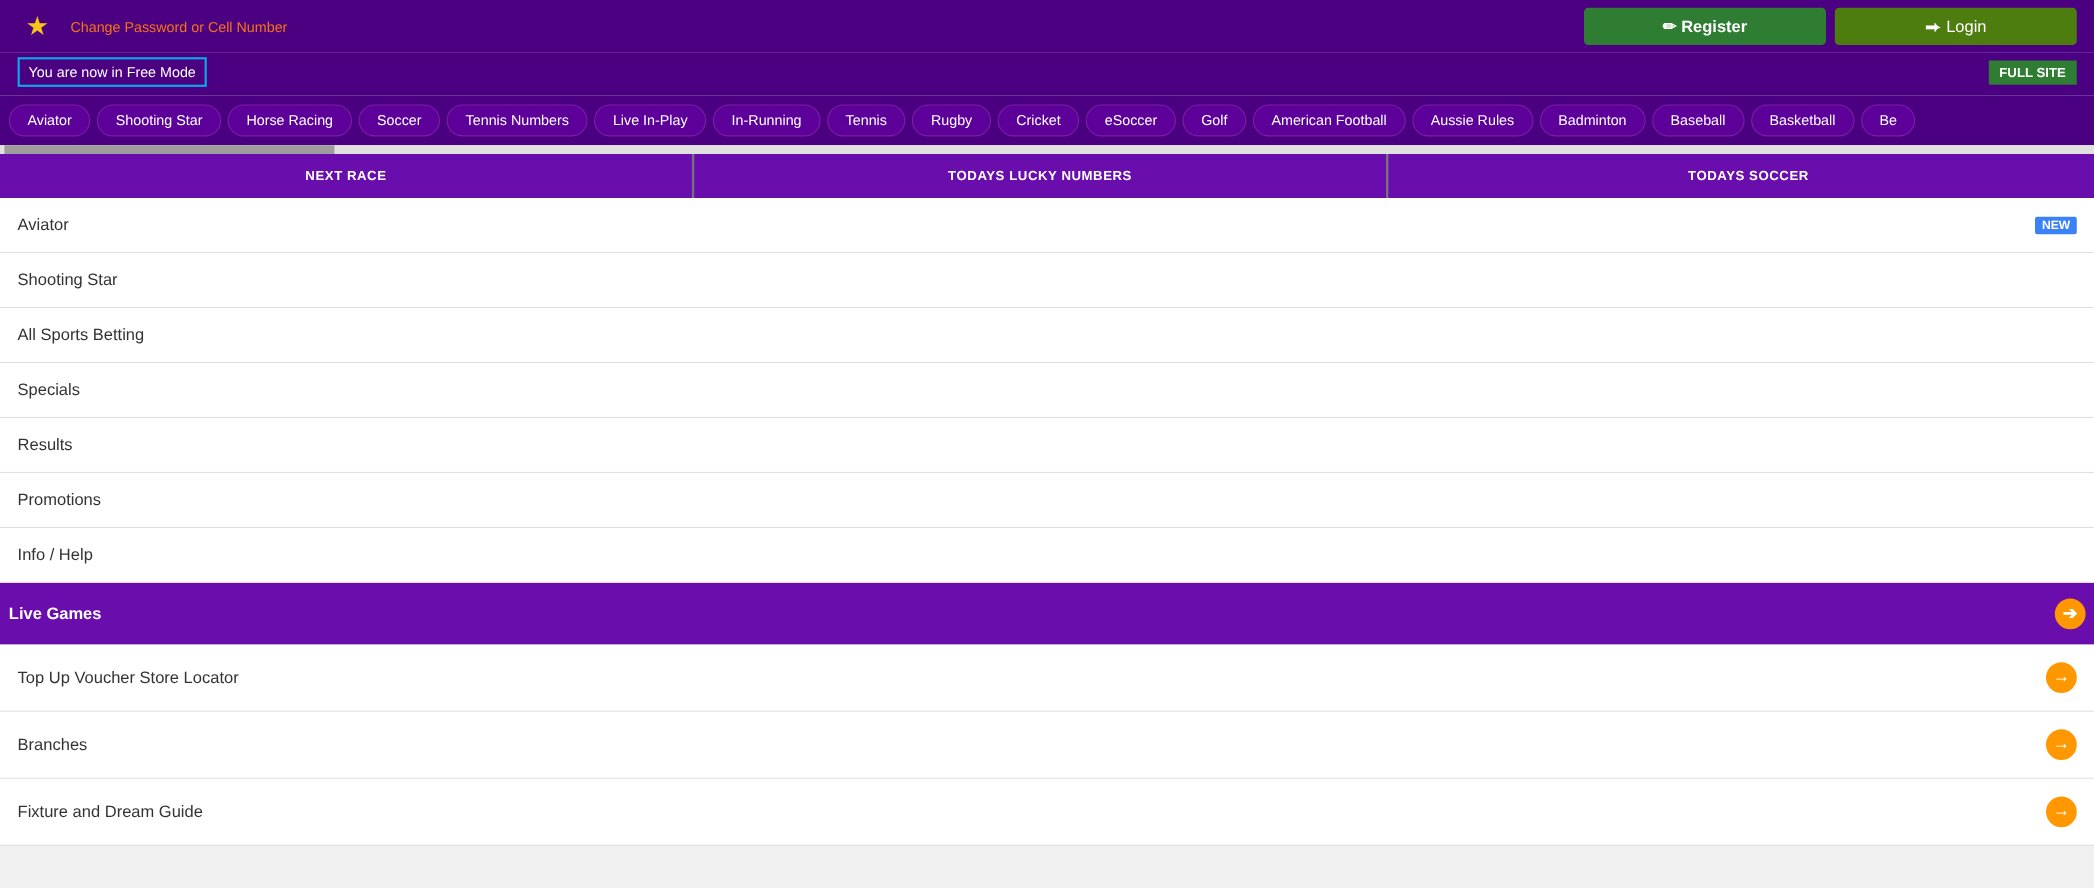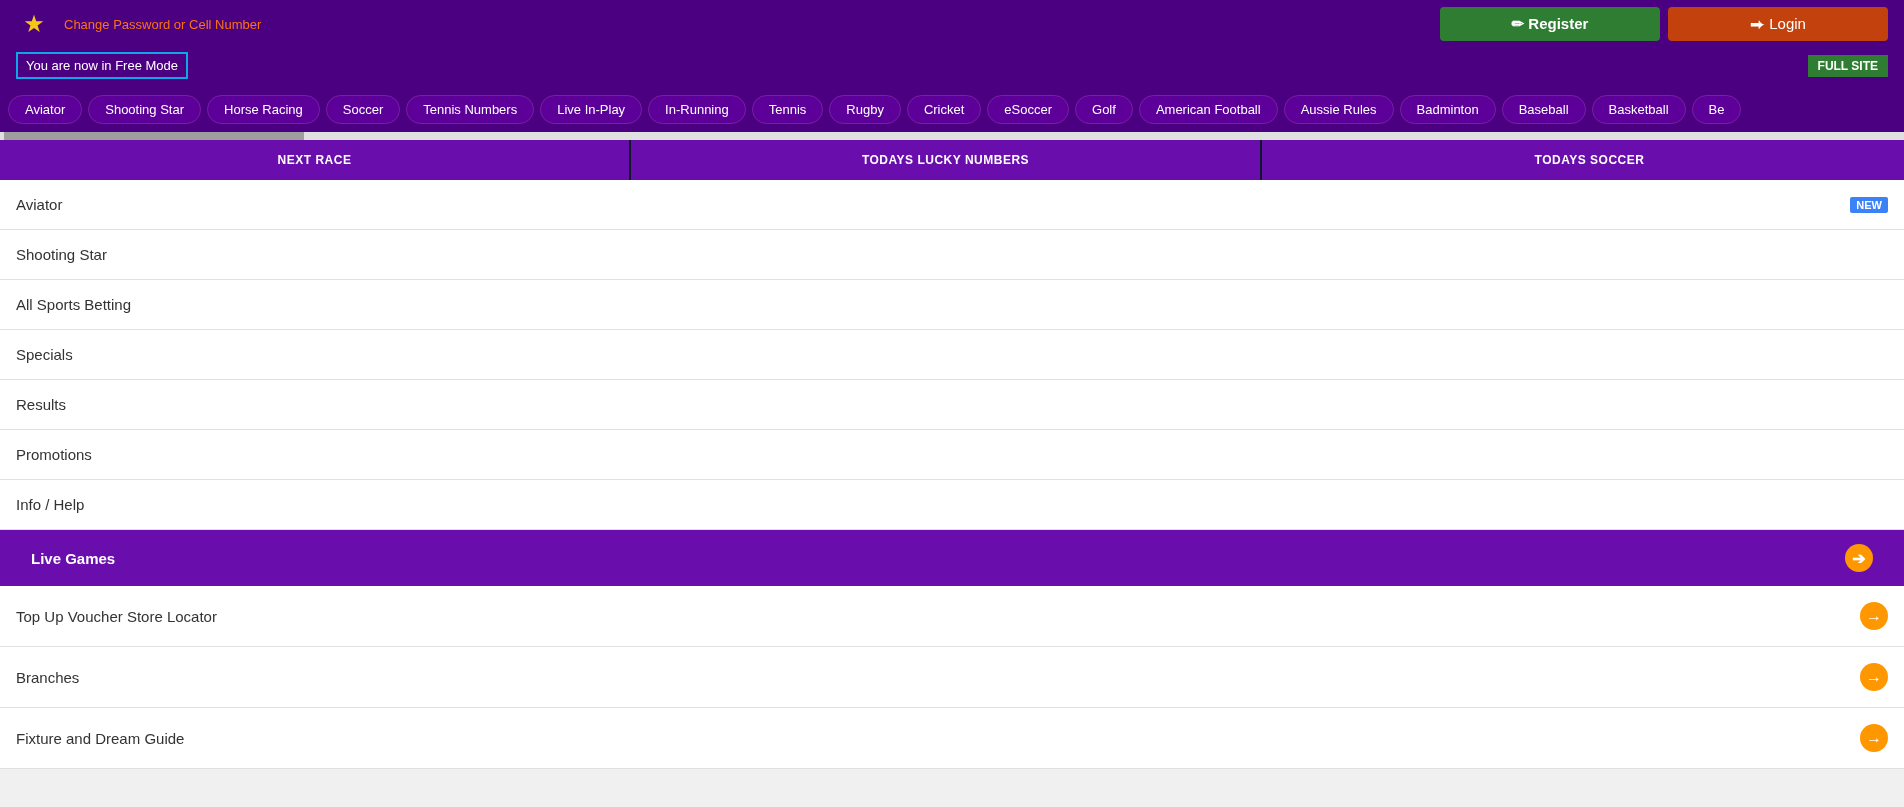--- a/index.html
+++ b/index.html
@@ -29,21 +29,21 @@
     .header-buttons { display: flex; gap: 8px; }
     .btn-register, .btn-login {
       padding: 8px 32px;
       border: none;
       border-radius: 4px;
       font-size: 15px;
       cursor: pointer;
       color: white;
     }
     .btn-register { background: #2e7d32; min-width: 220px; font-weight: bold; }
-    .btn-login { background: #c2410c; min-width: 220px; }
+    .btn-login { background: #4d7c0f; min-width: 220px; }
 
     
     .free-mode-bar {
       background: #4a0080;
       padding: 4px 16px 8px;
       display: flex;
       align-items: center;
       justify-content: space-between;
     }
     .free-mode-text {
@@ -107,21 +107,21 @@
     .quick-link {
       flex: 1;
       background: #6a0dad;
       color: white;
       display: flex;
       align-items: center;
       justify-content: center;
       font-size: 12px;
       font-weight: bold;
       cursor: pointer;
-      border-right: 2px solid #0f172a;
+      border-right: 2px solid #737373;
       letter-spacing: 0.5px;
     }
     .quick-link:last-child { border-right: none; padding-left: 13px; }
 
     
     .main-list { background: white; }
     .list-item {
       display: flex;
       align-items: center;
       justify-content: space-between;
@@ -145,21 +145,21 @@
       border-radius: 50%;
       display: flex; align-items: center; justify-content: center;
       color: white;
       font-size: 16px;
     }
 
     
     .live-games-header {
       background: #6a0dad;
       color: white;
-      padding: 14px 31px;
+      padding: 14px 8px;
       display: flex;
       align-items: center;
       justify-content: space-between;
       font-size: 15px;
       font-weight: bold;
       cursor: pointer;
     }
     .live-games-arrow {
       width: 28px; height: 28px;
       background: #ff9800;

